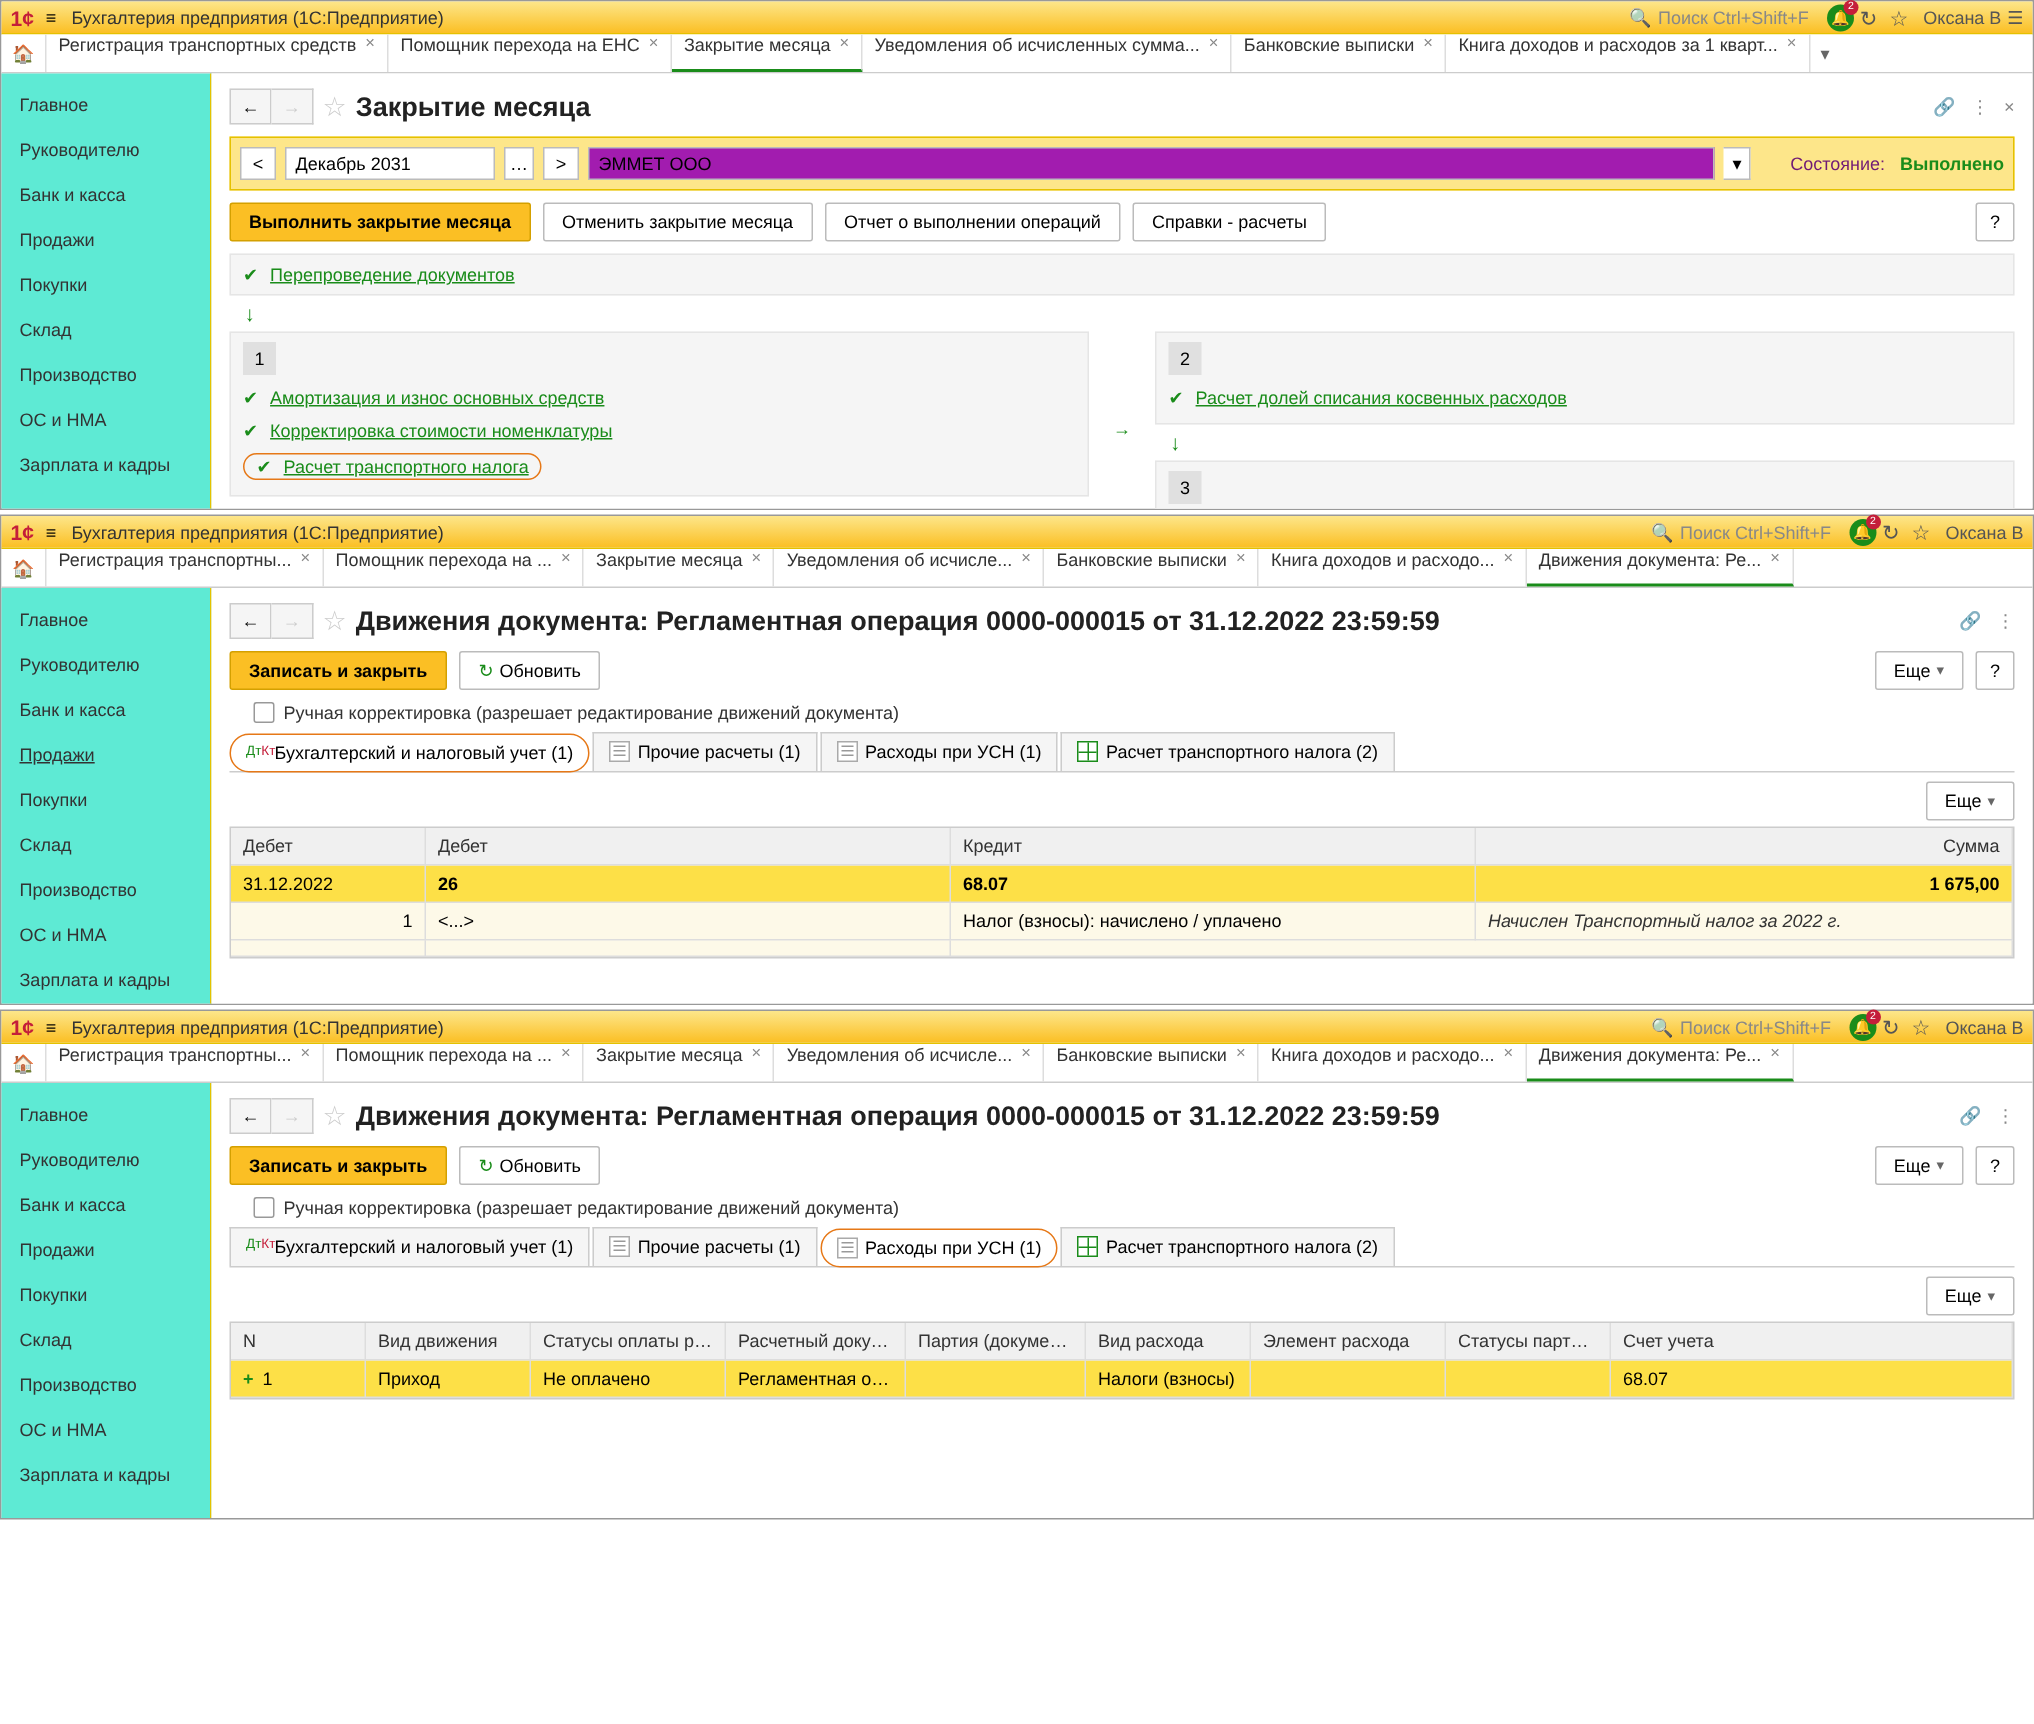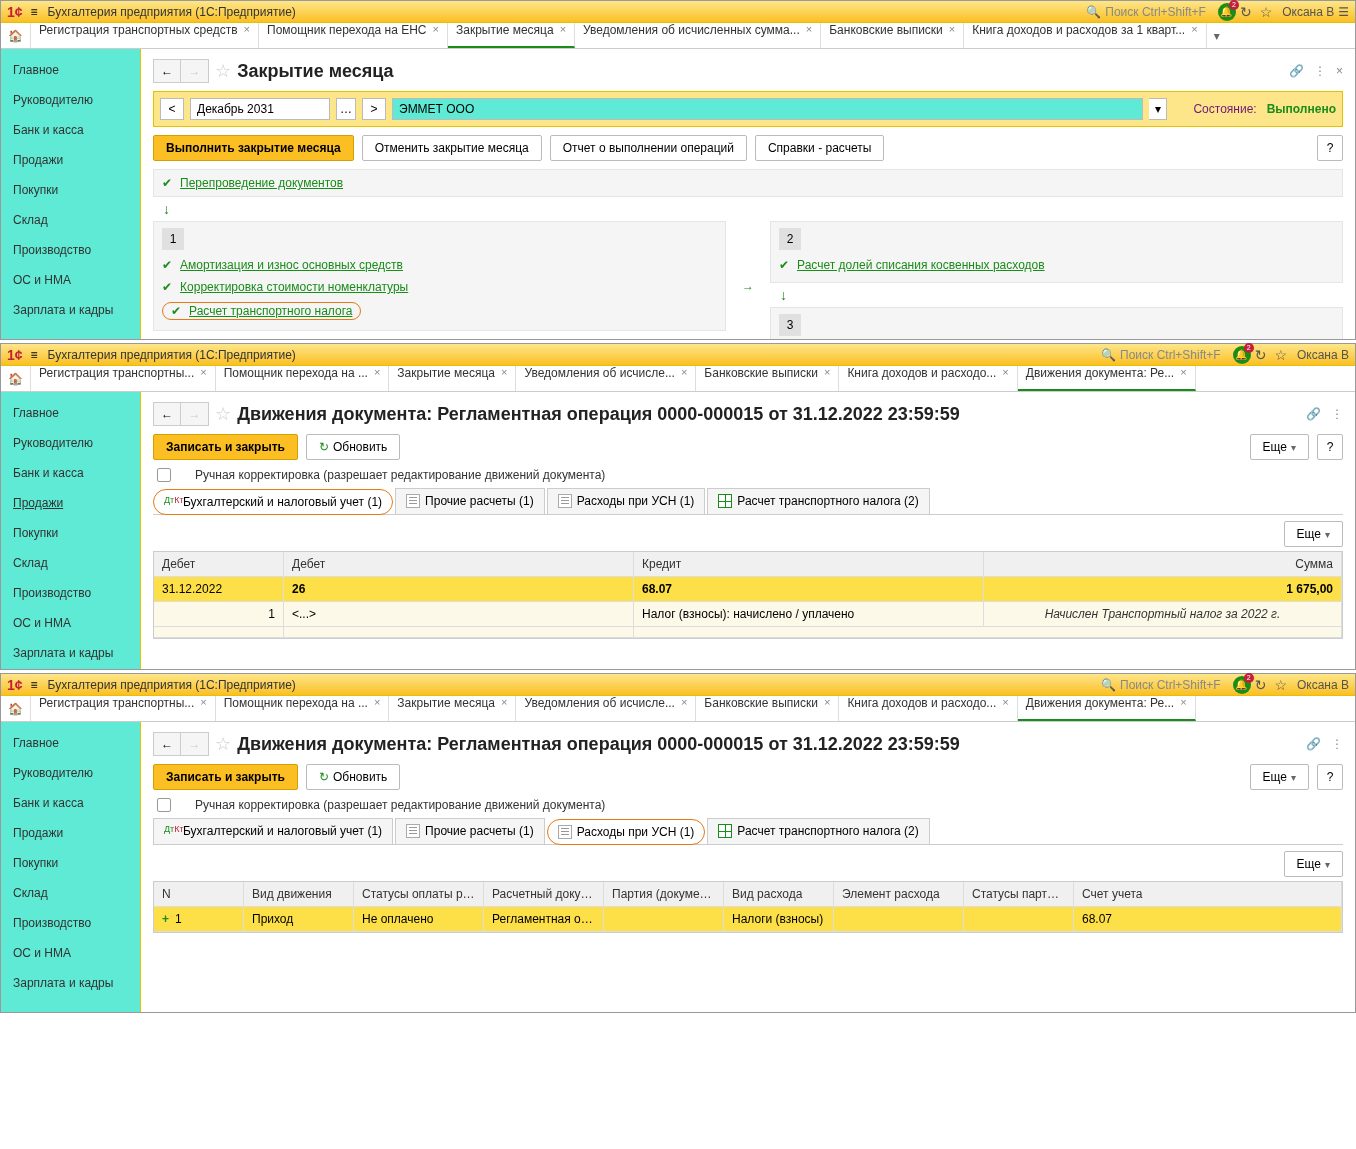--- a/index.html
+++ b/index.html
@@ -31,40 +31,40 @@
 .hdr-row { display:flex; align-items:center; margin-bottom:8px; }
 .nav-btn { border:1px solid #ccc; width:28px; height:24px; display:flex; align-items:center; justify-content:center; cursor:pointer; background:#f5f5f5; }
 .nav-btn + .nav-btn { border-left:none; }
 .star { color:#ccc; font-size:18px; margin:0 6px; }
 .page-title { font-size:18px; font-weight:bold; color:#222; }
 .hdr-icons { margin-left:auto; display:flex; gap:10px; color:#888; }
 .yellow-panel { background:#fde68a; padding:6px; border:1px solid #e5c100; margin-bottom:8px; display:flex; align-items:center; gap:6px; }
 .sq-btn { border:1px solid #bbb; background:#fff; width:24px; height:22px; display:flex; align-items:center; justify-content:center; cursor:pointer; }
 .period-input { border:1px solid #bbb; background:#fff; height:22px; padding:0 6px; flex:0 0 140px; display:flex; align-items:center; }
 .ellipsis-btn { border:1px solid #bbb; background:#fff; width:20px; height:22px; display:flex; align-items:center; justify-content:center; cursor:pointer; }
-.org-input { border:1px solid #bbb; background:#5eead4; height:22px; padding:0 6px; flex:1; display:flex; align-items:center;text-align:right; }
+.org-input { border:1px solid #bbb; background:#a21caf; height:22px; padding:0 6px; flex:1; display:flex; align-items:center;text-align:right; }
 .dd-btn { border:1px solid #bbb; border-left:none; background:#fff; width:18px; height:22px; display:flex; align-items:center; justify-content:center; cursor:pointer; }
 .state-label { margin-left:20px; color:#701a75; }
 .state-value { color:#1a8c1a; font-weight:bold; margin-left:4px; }
 .btn-row { display:flex; gap:8px; margin-bottom:8px; align-items:center; }
 .btn { border:1px solid #bbb; background:#fff; padding:4px 12px; cursor:pointer; border-radius:2px; height:26px; display:flex; align-items:center; }
 .btn.primary { background:#fbbf24; font-weight:bold; border-color:#d4a000; }
 .btn.help { width:26px; justify-content:center; margin-left:auto; }
 .btn.more::after { content:" ▾"; color:#666; margin-left:4px; font-size:10px; }
 .step-panel { background:#f5f5f5; border:1px solid #e5e5e5; padding:6px 8px; margin-bottom:4px; }
 .step-link { color:#1a8c1a; text-decoration:underline; cursor:pointer; }
 .check { color:#1a8c1a; margin-right:8px; }
 .arrow-block { color:#1a8c1a; margin:4px 0 4px 10px; font-size:14px; }
 .step-cols { display:flex; gap:10px; }
 .step-col { flex:1; }
 .step-num { display:inline-block; background:#e0e0e0; width:22px; height:22px; text-align:center; line-height:22px; margin-bottom:4px; }
 .step-item { padding:4px 0; display:flex; align-items:center; }
 .orange-circle { border:1.5px solid #e67817; border-radius:14px; padding:1px 8px; display:inline-flex; align-items:center; }
 .right-arrow { color:#1a8c1a; align-self:center; margin:0 6px; }
-.chk-row { display:flex; align-items:center; gap:24px; margin:6px 4px; color:#333; }
+.chk-row { display:flex; align-items:center; gap:6px; margin:6px 16px; color:#333; }
 .chk { width:14px; height:14px; border:1px solid #999; border-radius:2px; }
 .subtabs { display:flex; border-bottom:1px solid #ccc; margin-bottom:6px; }
 .subtab { border:1px solid #ccc; border-bottom:none; padding:5px 10px; margin-right:2px; display:flex; align-items:flex-start; gap:5px; cursor:pointer; background:#f5f5f5; }
 .subtab.active { background:#fff; position:relative; top:1px; }
 .subtab-icon { width:14px; height:14px; display:inline-block; }
 .icon-dtkt { font-size:9px; }
 .icon-dtkt .dt { color:#1a8c1a; }
 .icon-dtkt .kt { color:#c41e3a; }
 .icon-sheet { background:#fff; border:1px solid #aaa; position:relative; }
 .icon-sheet::before { content:""; position:absolute; left:2px; top:2px; right:2px; height:1px; background:#999; box-shadow:0 3px 0 #999, 0 6px 0 #999; }
@@ -73,21 +73,21 @@
 .icon-grid::after { content:""; position:absolute; top:6px; left:0; right:0; height:1px; background:#1a8c1a; }
 .more-row { display:flex; justify-content:flex-end; margin-bottom:4px; }
 .table { border:1px solid #ccc; }
 .thead { display:flex; background:#f0f0f0; }
 .th, .td { padding:5px 8px; border-right:1px solid #ddd; border-bottom:1px solid #ddd; overflow:hidden; text-overflow:ellipsis; white-space:nowrap; }
 .th { font-weight:normal; color:#333; }
 .tr { display:flex; }
 .tr.yellow { background:#fde047; }
 .tr.lightyellow { background:#fdf9e8; }
 .w-date { width:130px; } .w-debet { width:350px; } .w-kredit { width:350px; } .w-sum { flex:1; text-align:right; }
-.w-line { width:130px; text-align:right; } .w-sub { width:350px; } .w-desc { width:350px; } .w-italic { flex:1; font-style:italic; color:#333;text-align:center; }
+.w-line { width:130px; text-align:right; } .w-sub { width:350px; } .w-desc { width:350px; } .w-italic { flex:1; font-style:italic; color:#333; }
 .w2-n { width:90px; } .w2-mov { width:110px; } .w2-stat { width:130px; } .w2-doc { width:120px; } .w2-party { width:120px; } .w2-exp { width:110px; } .w2-elem { width:130px; } .w2-pstat { width:110px; } .w2-acct { flex:1; }
 .plus { color:#1a8c1a; font-weight:bold; margin-right:6px; }
 .refresh-icon { color:#1a8c1a; margin-right:4px; }
 .orange-oval { border:1.5px solid #e67817; border-radius:14px; }
 </style>
 </head>
 <body>
 
 <div class="window" style="height:340px">
   <div class="titlebar">

